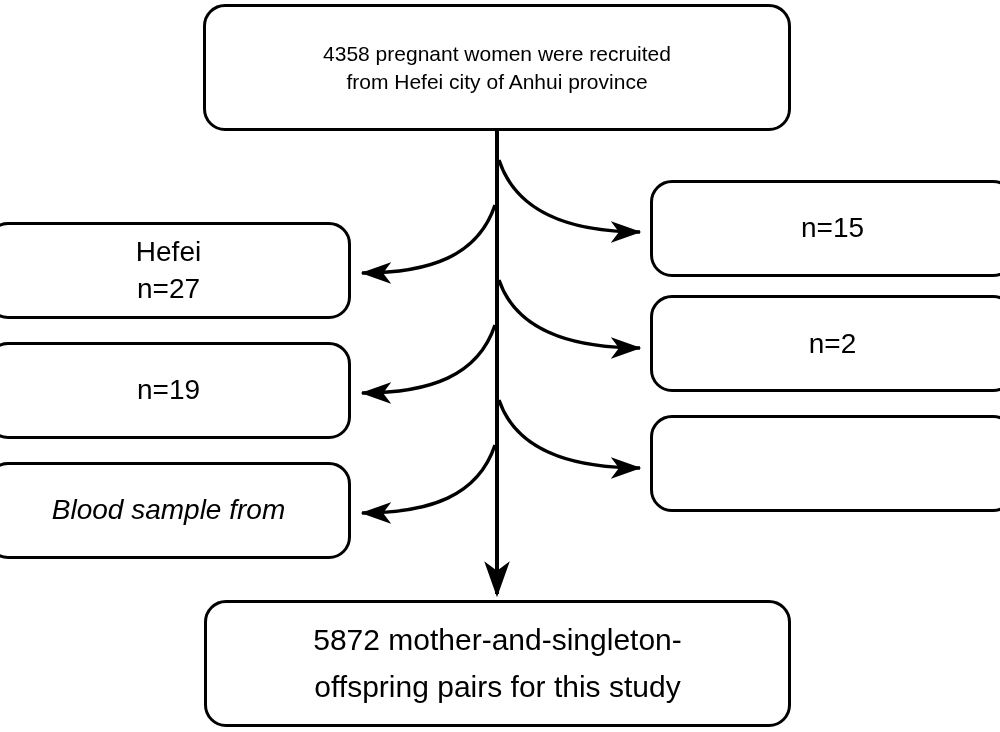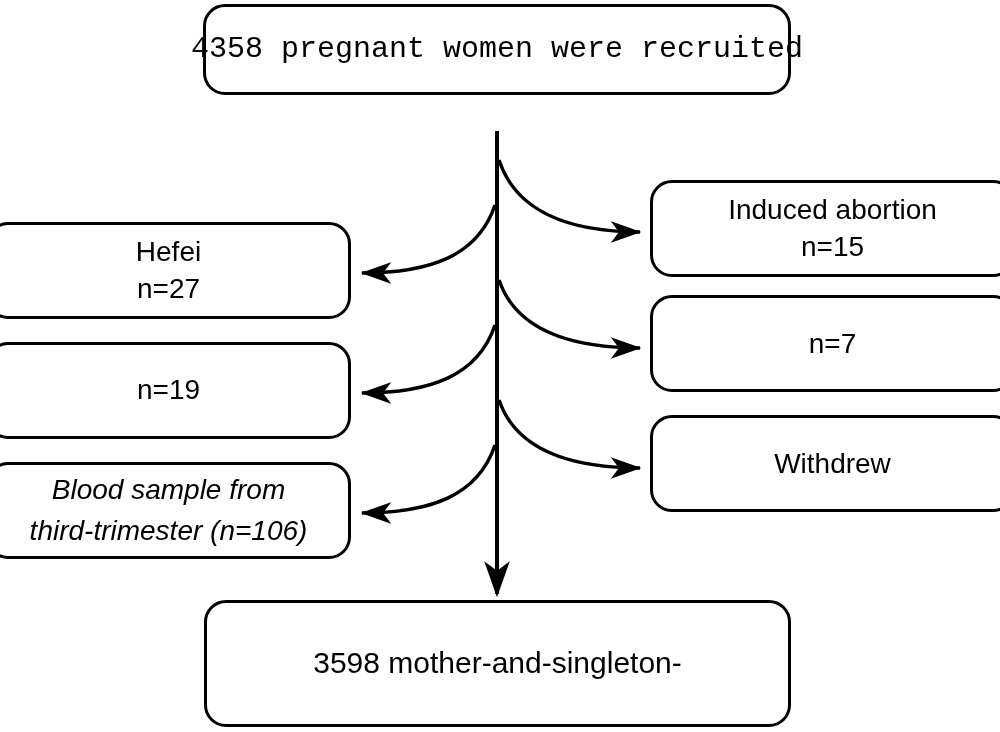--- a/index.html
+++ b/index.html
@@ -43,23 +43,22 @@
   .node .line {
     display: block;
     white-space: nowrap;
     line-height: 1.30;
   }
   
   #node-top {
     left: 203px;
     top: 4px;
     width: 588px;
-    height: 91px;
-    font-size: 30px;
-    font-family: Liberation Mono, monospace;
+    height: 127px;
+    font-size: 21px;
   }
   
   #node-bottom {
     left: 204px;
     top: 600px;
     width: 587px;
     height: 127px;
     font-size: 30px;
   }
   #node-bottom .line { line-height: 1.55; }
@@ -111,42 +110,41 @@
     <path d="M499,280 C 516,330 570,348 640,348" fill="none" stroke="#000000" stroke-width="3.4" marker-end="url(#arrow-right)"></path>
     <path d="M499,400 C 516,450 570,468 640,468" fill="none" stroke="#000000" stroke-width="3.4" marker-end="url(#arrow-right)"></path>
 
     <path d="M495,205 C 478,256 430,273 362,273" fill="none" stroke="#000000" stroke-width="3.4" marker-end="url(#arrow-left)"></path>
     <path d="M495,325 C 478,376 430,393 362,393" fill="none" stroke="#000000" stroke-width="3.4" marker-end="url(#arrow-left)"></path>
     <path d="M495,445 C 478,496 430,513 362,513" fill="none" stroke="#000000" stroke-width="3.4" marker-end="url(#arrow-left)"></path>
   </svg>
 
   <div class="node" id="node-top">
     <span class="line">4358 pregnant women were recruited</span>
+    <span class="line">from Hefei city of Anhui province</span>
   </div>
 
   <div class="node node-left" id="node-left-0">
     <span class="line">Hefei</span>
     <span class="line">n=27</span>
   </div>
   <div class="node node-left" id="node-left-1">
     <span class="line">n=19</span>
   </div>
   <div class="node node-left" id="node-left-2">
     <span class="line">Blood sample from</span>
-    <span class="line">third-trimester (n=106)</span>
   </div>
 
   <div class="node node-right" id="node-right-0">
-    <span class="line">Induced abortion</span>
     <span class="line">n=15</span>
   </div>
   <div class="node node-right" id="node-right-1">
-    <span class="line">n=7</span>
+    <span class="line">n=2</span>
   </div>
   <div class="node node-right" id="node-right-2">
-    <span class="line">Withdrew</span>
   </div>
 
   <div class="node" id="node-bottom">
-    <span class="line">3598 mother-and-singleton-</span>
+    <span class="line">5872 mother-and-singleton-</span>
+    <span class="line">offspring pairs for this study</span>
   </div>
 
 </div>
 
 </body></html>

